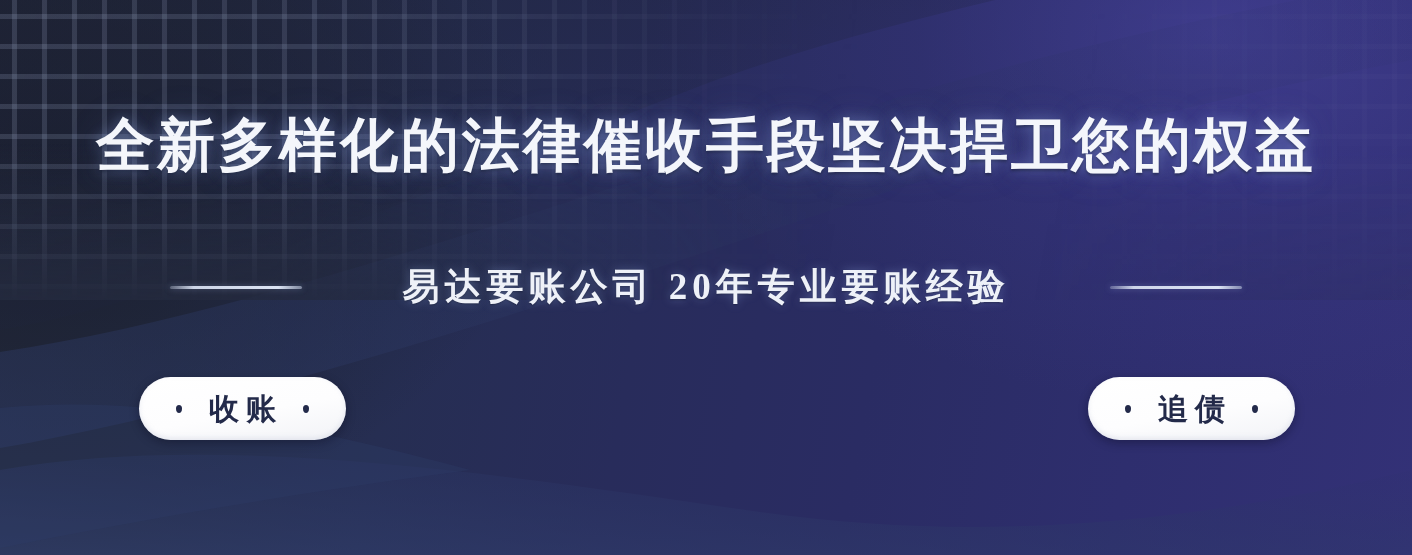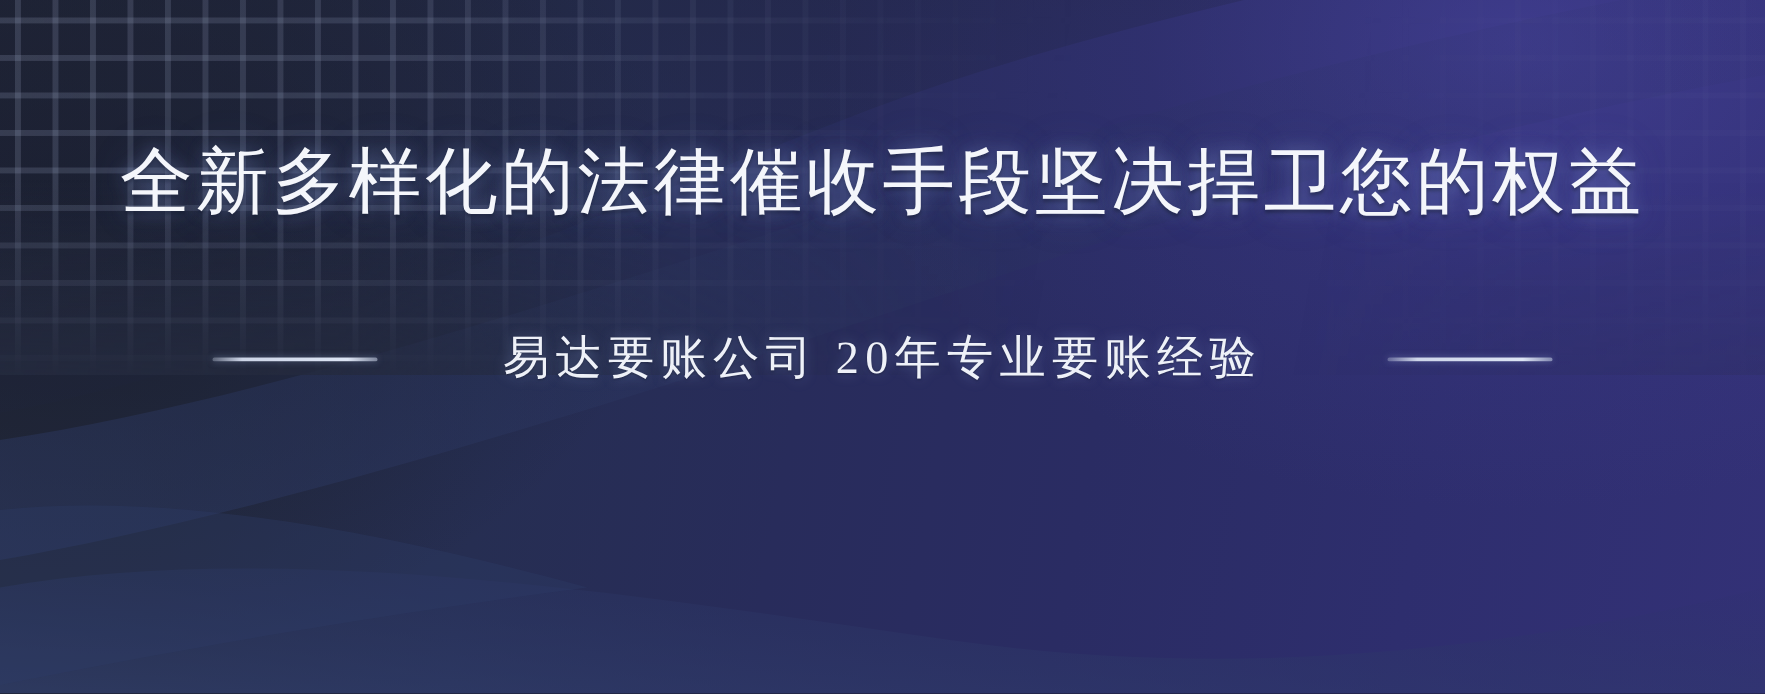--- a/index.html
+++ b/index.html
@@ -15,20 +15,21 @@
     font-family: "Liberation Serif", "DejaVu Serif", serif;
     background: linear-gradient(100deg,
         #242a3c 0%,
         #242b42 14%,
         #262e52 30%,
         #282c5b 46%,
         #2a2c63 62%,
         #2e2e6e 80%,
         #333177 100%);
     user-select: none;
+    font-weight: bold;
   }
 
   
   .bg-layer {
     position: absolute;
     inset: 0;
     pointer-events: none;
   }
 
   
@@ -225,18 +226,28 @@
   <div class="headline">全新多样化的法律催收手段坚决捍卫您的权益</div>
 
   <div class="subtitle-row">
     <div class="rule"></div>
     <div class="subtitle">易达要账公司  20年专业要账经验</div>
     <div class="rule"></div>
   </div>
 
   <div class="pill-row">
 
-
+    <div class="pill">
+      <span class="dot"></span>
+      <span class="pill-label">收账</span>
+      <span class="dot"></span>
+    </div>
+
+    <div class="pill">
+      <span class="dot"></span>
+      <span class="pill-label">追债</span>
+      <span class="dot"></span>
+    </div>
 
 
 
   </div>
 </div>
 
 </body></html>

